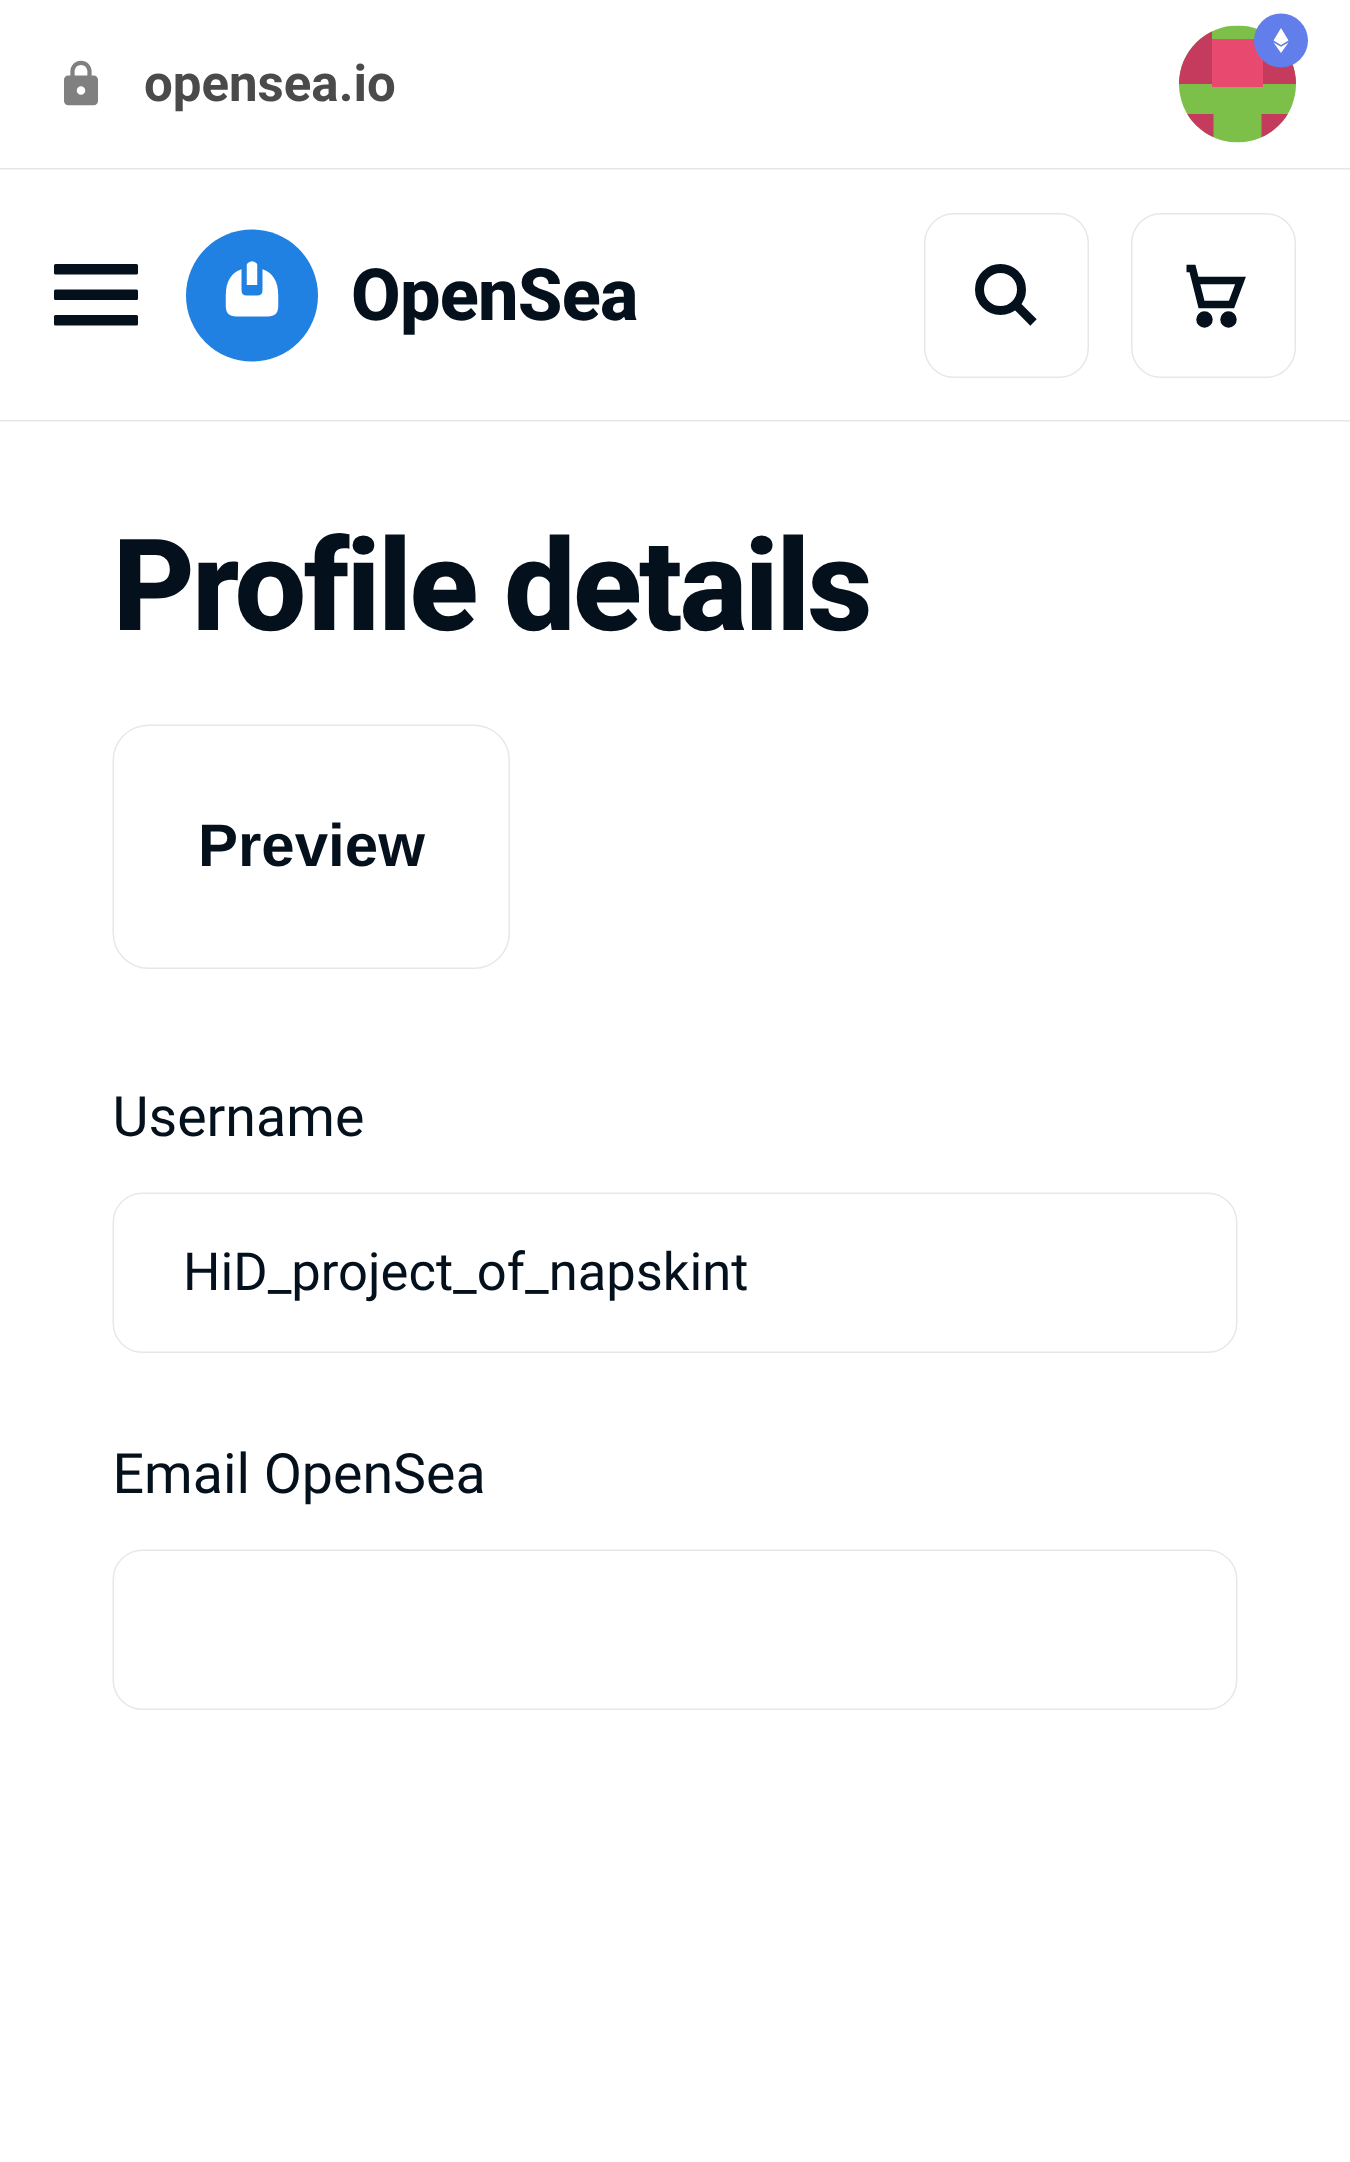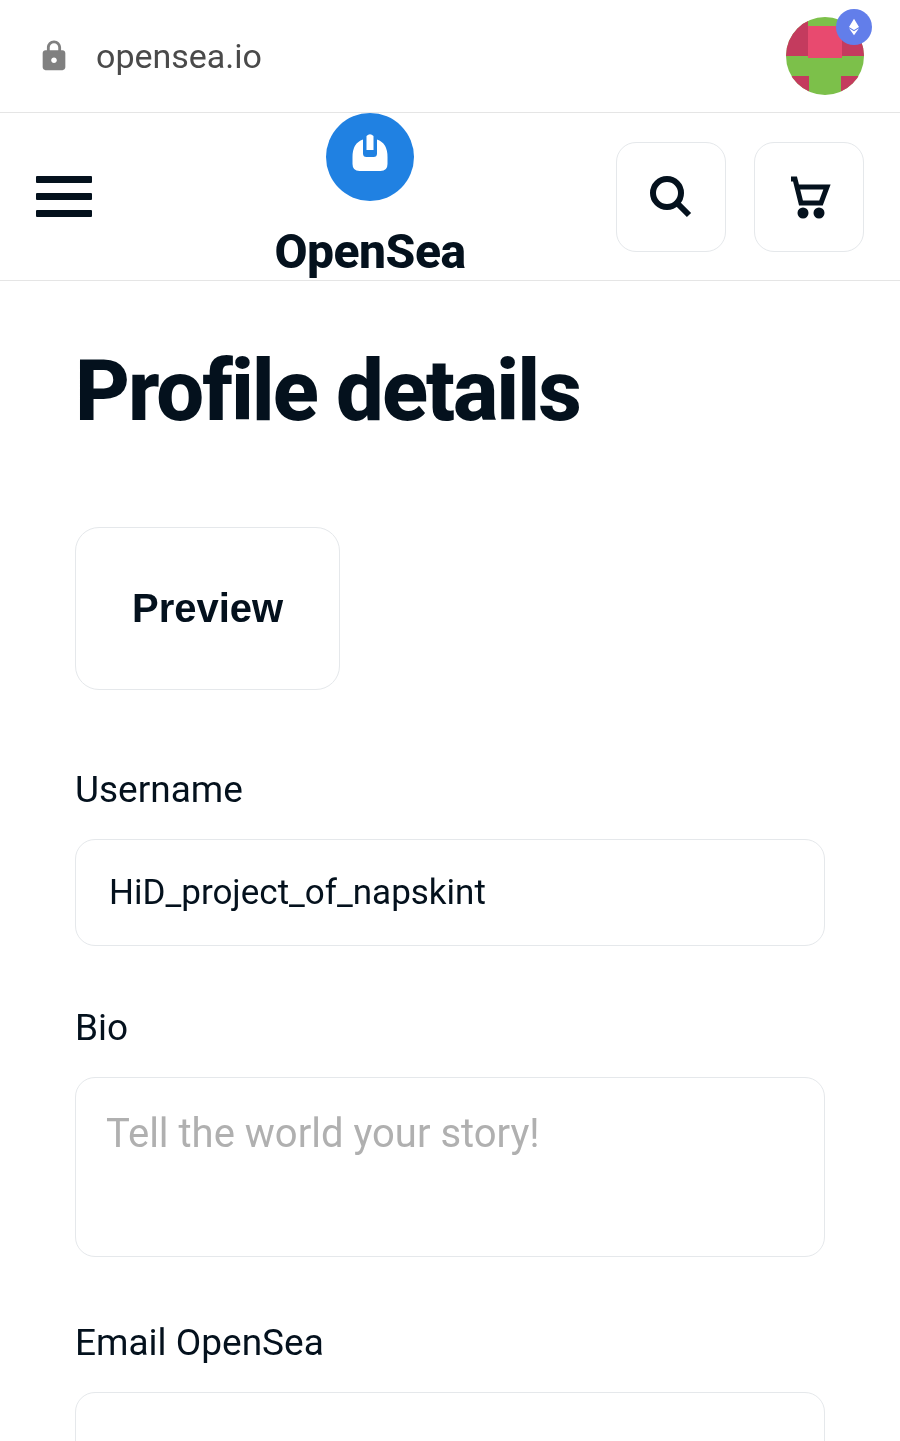--- a/index.html
+++ b/index.html
@@ -31,21 +31,21 @@
       display: flex;
       align-items: center;
       justify-content: center;
       color: #808080;
       margin-right: 24px;
     }
 
     .url-text {
       font-size: 34px;
       color: #4a4a4a;
-      font-weight: 400;
+      font-weight: 700;
       flex-grow: 1;
     }
 
     .avatar-container {
       position: relative;
       width: 78px;
       height: 78px;
     }
 
     .avatar {
@@ -98,21 +98,20 @@
       width: 56px;
       background: #04111d;
       border-radius: 1px;
     }
 
     .logo-section {
       display: flex;
       align-items: center;
       gap: 22px;
       flex-grow: 1;
-      flex-direction: column;
     }
 
     .logo-circle {
       width: 88px;
       height: 88px;
       border-radius: 50%;
       background: #2081e2;
       display: flex;
       align-items: center;
       justify-content: center;
@@ -150,21 +149,21 @@
 
     
     .main-content {
       padding: 60px 75px 0 75px;
     }
 
     .page-title {
       font-size: 85px;
       font-weight: 800;
       color: #04111d;
-      margin-bottom: 86px;
+      margin-bottom: 42px;
       letter-spacing: -2px;
     }
 
     .preview-btn {
       display: inline-block;
       padding: 58px 56px;
       border: 1.5px solid #e5e8eb;
       border-radius: 24px;
       background: #ffffff;
       font-size: 40px;
@@ -181,21 +180,21 @@
     .form-label {
       font-size: 37px;
       font-weight: 400;
       color: #04111d;
       margin-bottom: 28px;
       display: block;
     }
 
     .form-input {
       width: 100%;
-      padding: 32px 33px;
+      padding: 32px 46px;
       border: 1.5px solid #e5e8eb;
       border-radius: 20px;
       font-size: 35px;
       color: #04111d;
       background: #ffffff;
       outline: none;
       font-family: inherit;
     }
 
     .form-input::placeholder {
@@ -281,22 +280,18 @@
 <div class="main-content">
   <h1 class="page-title">Profile details</h1>
 
   <button class="preview-btn">Preview</button>
 
   <div class="form-group">
     <label class="form-label">Username</label>
     <input type="text" class="form-input" value="HiD_project_of_napskint" style="">
   </div>
 
-  <div class="form-group">
-    <label class="form-label">Bio</label>
-    <textarea class="form-textarea" placeholder="Tell the world your story!" style=""></textarea>
-  </div>
 
   <div class="form-group">
     <label class="form-label">Email OpenSea</label>
     <input type="text" class="form-input" style="">
   </div>
 </div>
 
 </body></html>

